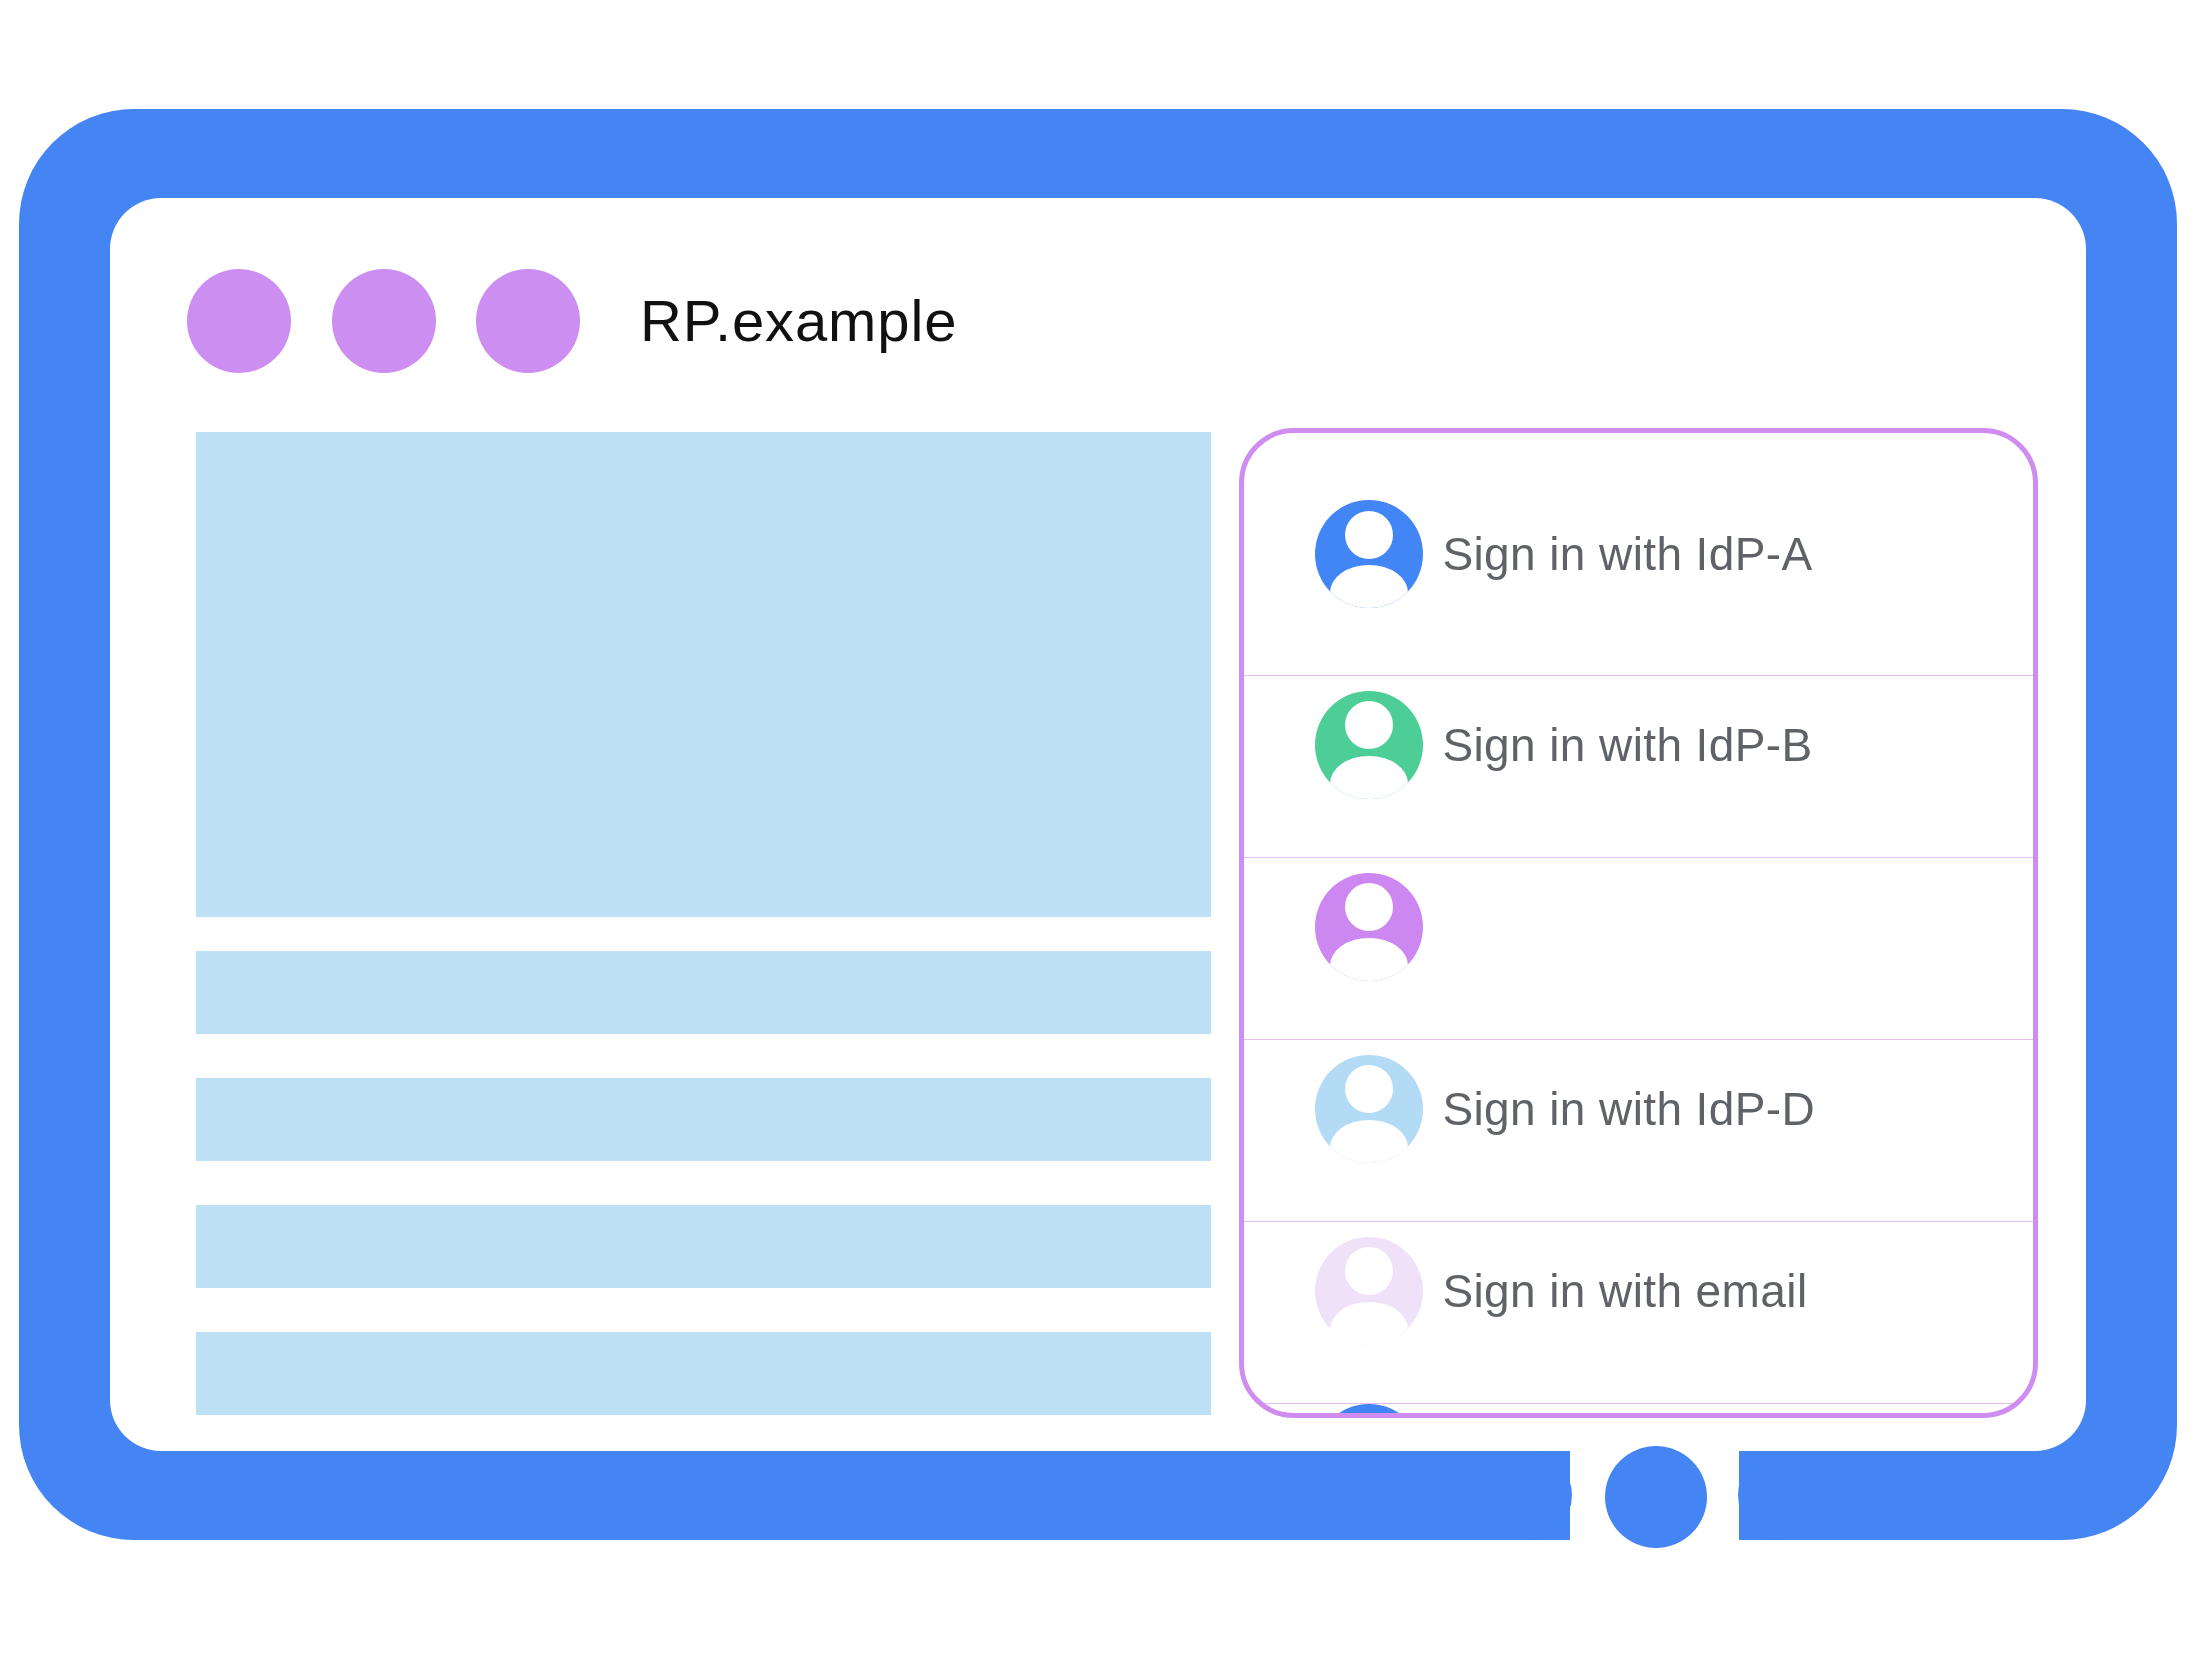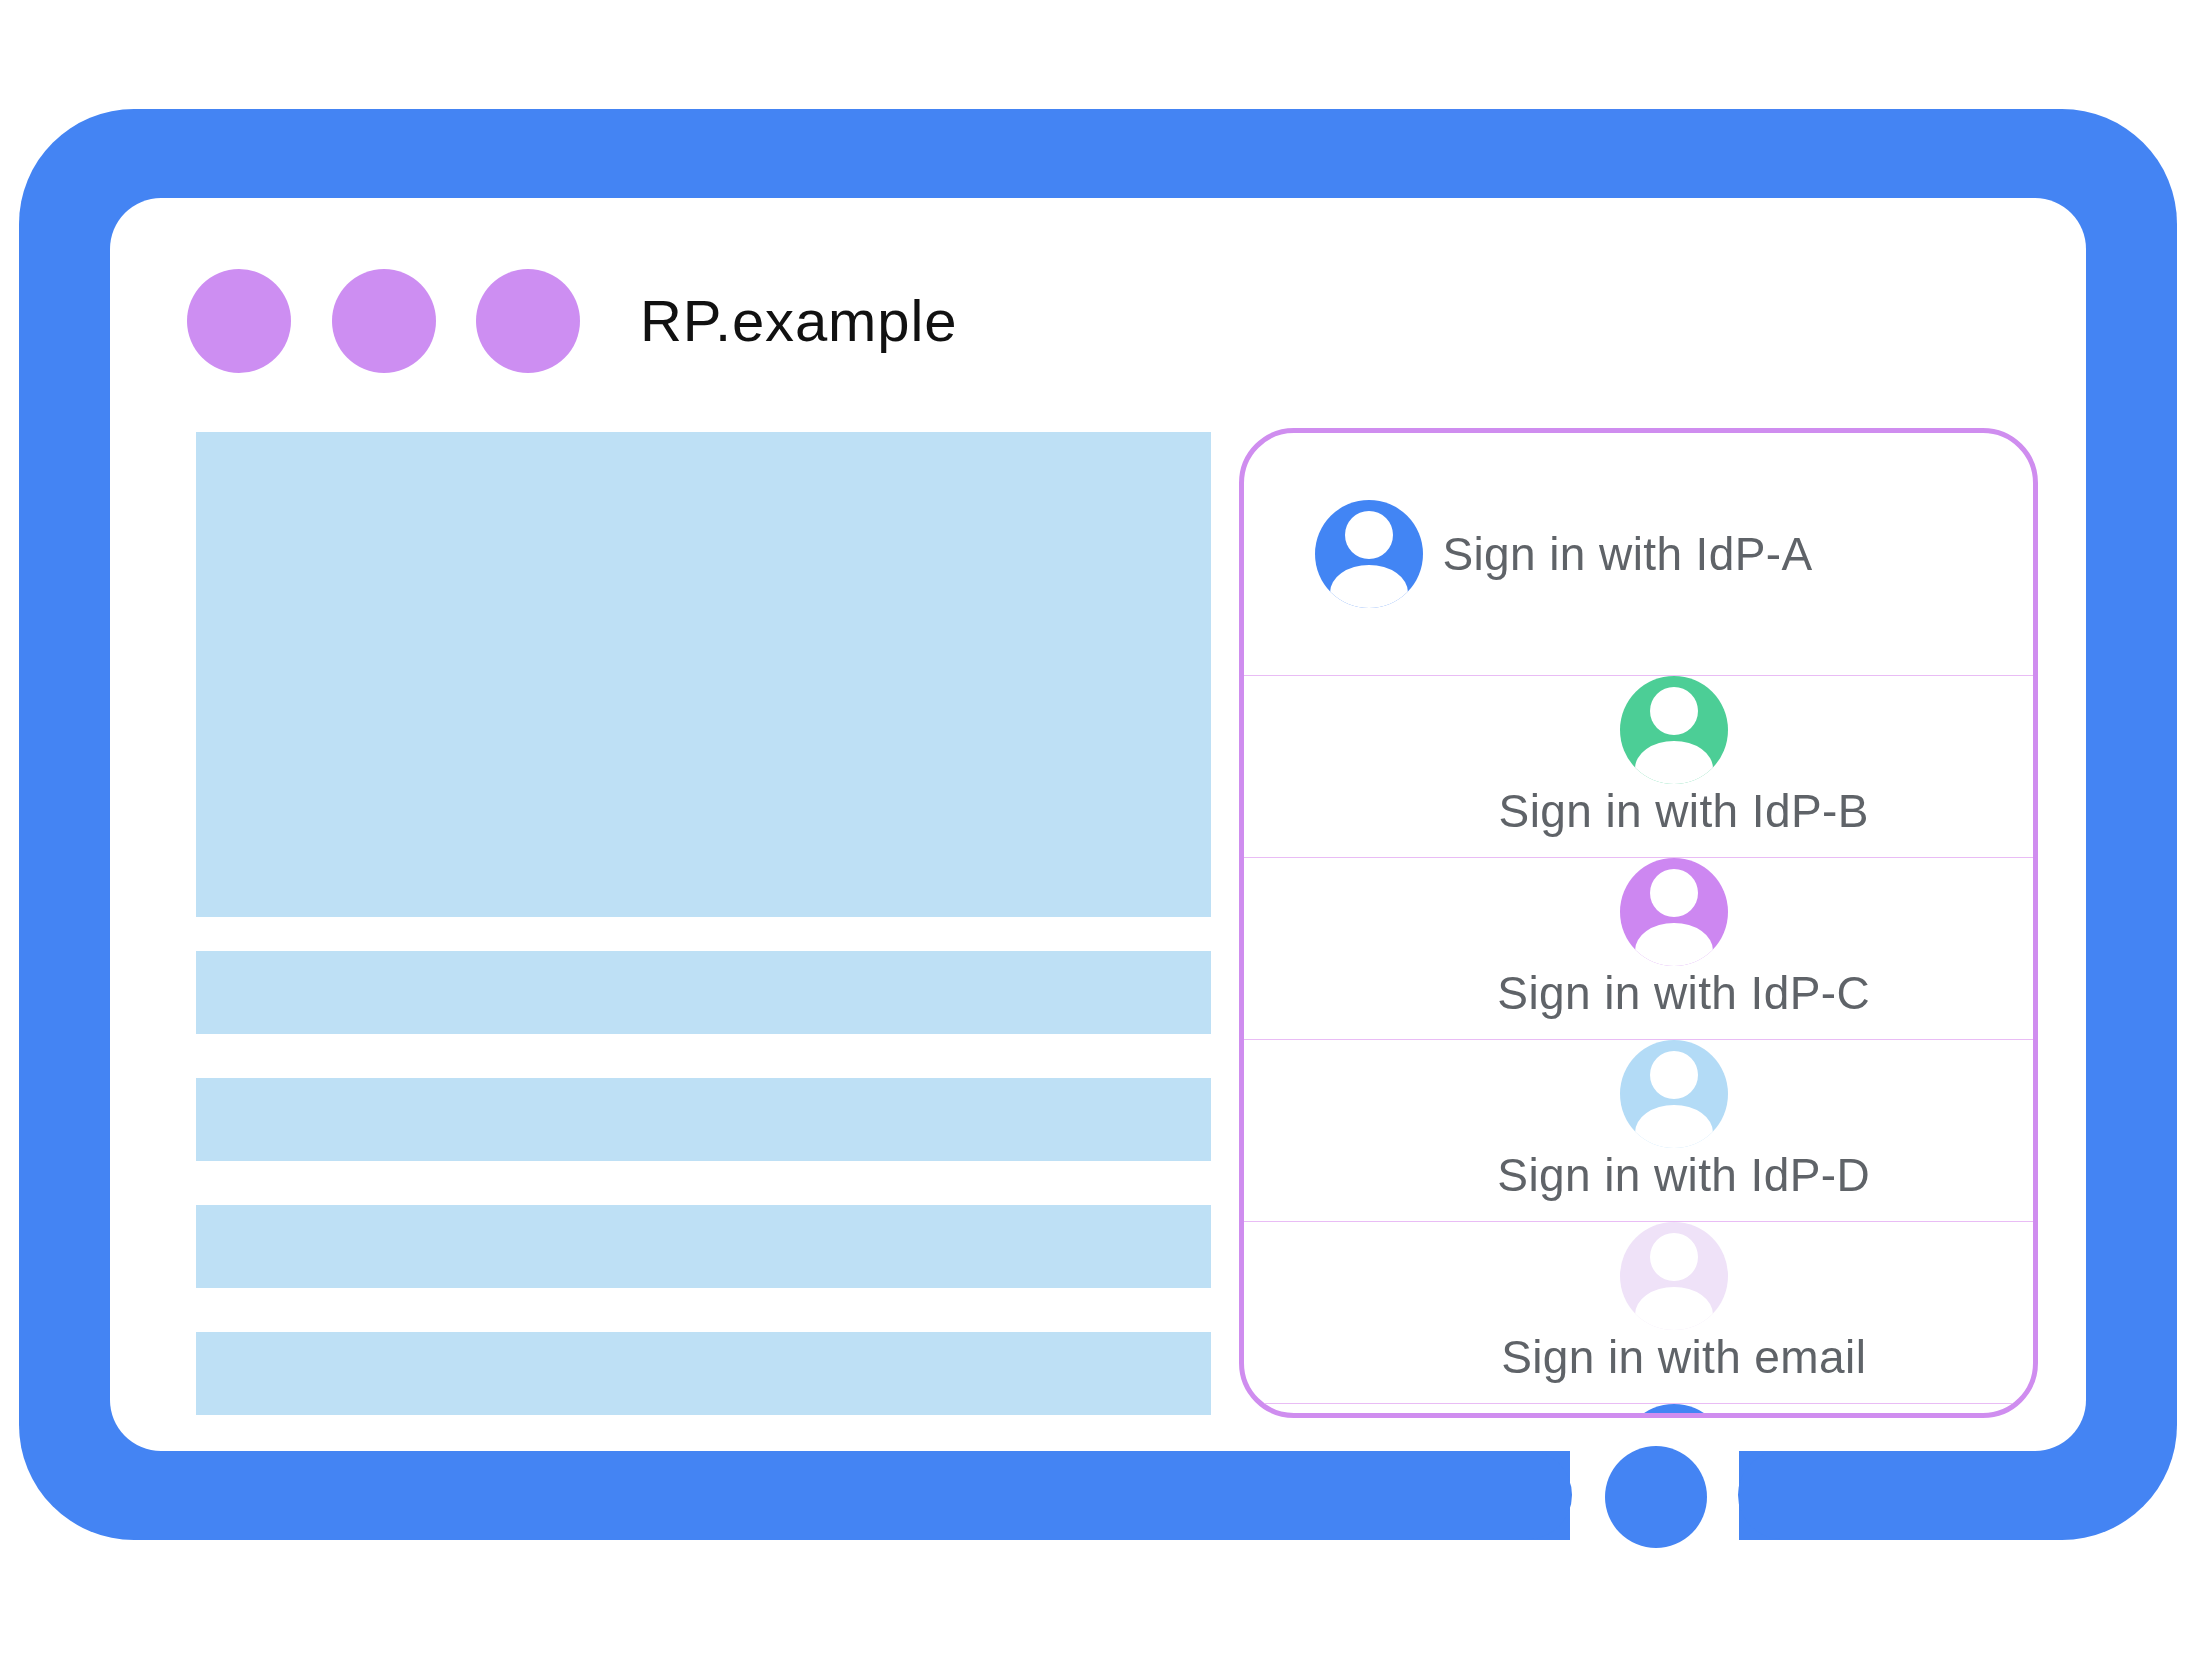--- a/index.html
+++ b/index.html
@@ -86,21 +86,21 @@
     height: 138px;
     flex: 0 0 auto;
     display: flex;
     align-items: center;
     padding-left: 71px;
     cursor: pointer;
     margin-top: 44px;
   }
   .row:first-child { height: 154px; }
   .row:last-child { flex: 1 1 auto; }
-  .row + .row { border-top: 1.8px solid #E9BCF5; flex-direction: column; }
+  .row + .row { border-top: 1.8px solid #E9BCF5; }
 
   .avatar {
     position: relative;
     width: 108px; height: 108px;
     border-radius: 50%;
     overflow: hidden;
     flex: 0 0 auto;
     background: #4285F4;
   }
   .avatar .head {
@@ -166,21 +166,20 @@
         <span class="shoulders"></span>
       </span>
       <span class="label">Sign in with IdP-B</span>
     </div>
 
     <div class="row">
       <span class="avatar" style="background: rgb(205, 135, 241);">
         <span class="head"></span>
         <span class="shoulders"></span>
       </span>
-      <span class="label">Sign in with IdP-C</span>
     </div>
 
     <div class="row">
       <span class="avatar" style="background: rgb(179, 219, 246);">
         <span class="head"></span>
         <span class="shoulders"></span>
       </span>
       <span class="label">Sign in with IdP-D</span>
     </div>
 

